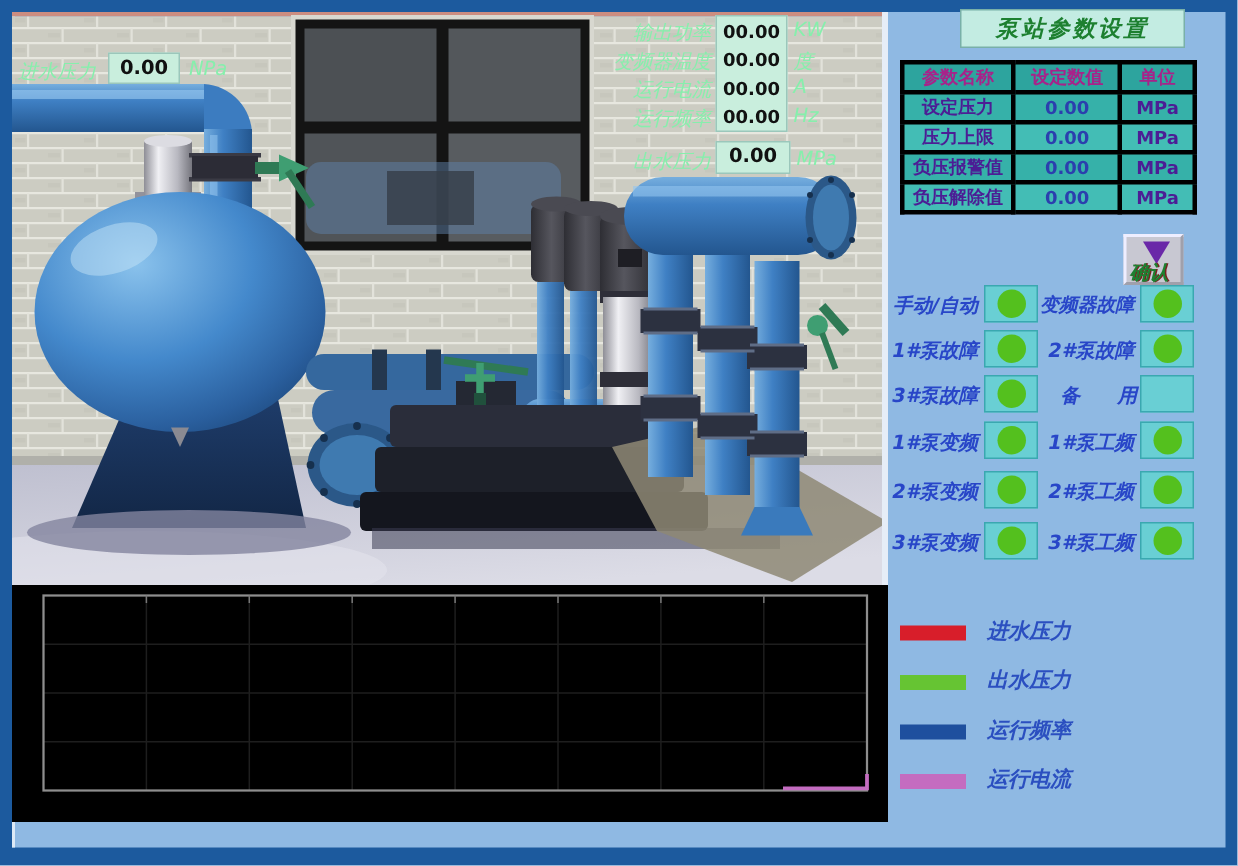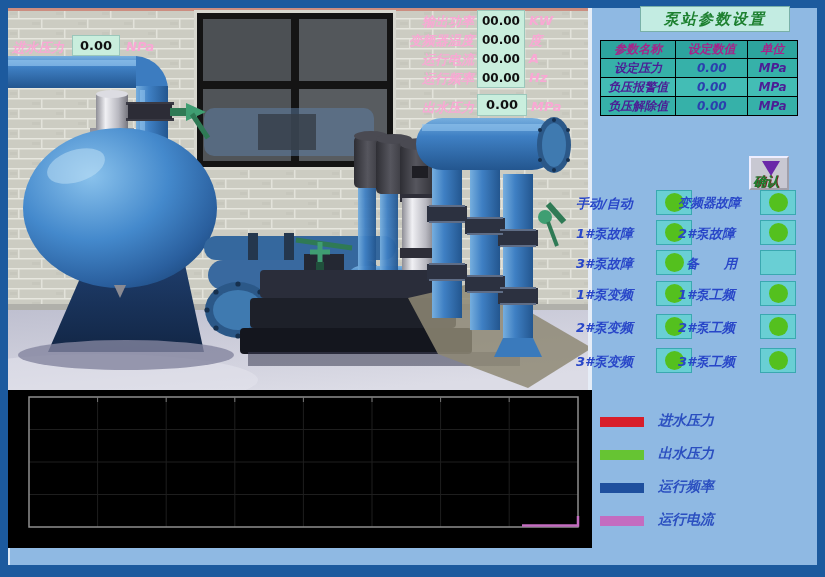--- a/index.html
+++ b/index.html
@@ -11,55 +11,55 @@
 
   
   .report-btn { left:16px; top:6px; width:114px; height:30px; background:#c9eedd;
     border:1px solid #6fa39b; box-shadow:1px 1px 0 #5d8f88; display:flex; align-items:center;
     padding:0 3px 0 6px; gap:4px; cursor:pointer; }
   .report-btn .txt { color:#1d7a2e; font-weight:bold; font-style:italic; font-size:15px; letter-spacing:1px; white-space:nowrap; }
   .play-box { width:25px; height:23px; background:#c9c9e2; border:1px solid #8888a8; display:flex; align-items:center; justify-content:center; }
   .play-tri { width:0; height:0; border-left:12px solid #6a28a8; border-top:7px solid transparent; border-bottom:7px solid transparent; }
 
   
-  .lbl { color:#f9a8d4; font-weight:bold; font-style:italic; white-space:nowrap; }
+  .lbl { color:#86efac; font-weight:normal; font-style:italic; white-space:nowrap; }
   .valbox { background:#c9eedd; color:#111; font-weight:bold; text-align:center; border:1px solid #9bc7bb; }
   .inlet-lbl { left:12px; top:39px; font-size:13px; }
   .inlet-box { left:72px; top:35px; width:48px; height:21px; font-size:13px; line-height:19px; }
   .inlet-unit { left:126px; top:39px; font-size:13px; }
   .readout-strip { left:477px; top:10px; width:48px; height:78px; background:#c9eedd; border:1px solid #9bc7bb; }
   .ro-lbl { left:398px; width:76px; text-align:right; font-size:13px; }
   .ro-val { left:477px; width:48px; height:19px; text-align:center; font-size:12px; font-weight:bold; color:#111; line-height:19px; }
   .ro-unit { left:529px; font-size:13px; }
   .outlet-lbl { left:400px; top:99px; width:74px; text-align:right; font-size:13px; }
   .outlet-box { left:477px; top:94px; width:50px; height:22px; font-size:13px; line-height:20px; }
   .outlet-unit { left:531px; top:99px; font-size:13px; }
 
   
   .panel-title { left:640px; top:6px; width:150px; height:26px; background:#c3ece2; border:1px solid #79b0a8;
     color:#1d8030; font-weight:bold; font-style:italic; font-size:15px; letter-spacing:2px;
     display:flex; align-items:center; justify-content:center; }
   .ptable { left:600px; top:40px; width:198px; border-collapse:collapse; }
-  .ptable th, .ptable td { border:1px solid #000000; font-style:italic; font-weight:bold; text-align:center; padding:0; }
+  .ptable th, .ptable td { border:3px solid #000000; font-weight:bold; text-align:center; padding:0; }
   .ptable th { height:18px; background:#2da49e; color:#a8228a; font-size:12px; }
   .ptable td { height:19px; font-size:12px; }
   .ptable tr:nth-child(odd) td { background:#43bdb5; }
   .ptable tr:nth-child(even) td { background:#36b1a9; }
   .ptable .c-name, .ptable .c-unit { color:#4c1d95; }
   .ptable .c-val { color:#2b3fae; }
   .ptable col.w1{width:76px} .ptable col.w2{width:72px} .ptable col.w3{width:50px}
   .confirm-btn { left:749px; top:156px; width:40px; height:34px; background:#c8c8d2; border:2px outset #eef;
     cursor:pointer; }
   .confirm-tri { position:absolute; left:11px; top:3px; width:0; height:0;
     border-top:15px solid #6a28a8; border-left:9px solid transparent; border-right:9px solid transparent; }
   .confirm-txt { position:absolute; left:2px; top:15px; color:#1d8030; font-weight:bold; font-size:13px; font-style:italic;
     text-shadow:1px 0 0 #7a2020; white-space:nowrap; }
 
   
-  .ind-label { position:absolute; color:#2846c8; font-weight:bold; font-style:italic; font-size:13px; white-space:nowrap; }
+  .ind-label { position:absolute; color:#2846c8; font-weight:bold; font-style:italic; font-size:13px; text-align:right; white-space:nowrap; }
   .ind-box { position:absolute; width:36px; height:25px; background:#69cfd4; border:1px solid #3aa8b0; display:flex; align-items:center; justify-content:center; }
   .lamp { width:19px; height:19px; border-radius:50%; }
 
   
   .leg-bar { position:absolute; left:600px; width:44px; height:10px; }
   .leg-lbl { position:absolute; left:658px; color:#2b4fc0; font-weight:bold; font-style:italic; font-size:14px; }
 
   
   .chart { left:8px; top:390px; width:584px; height:158px; background:#000; }
 </style>
@@ -292,20 +292,25 @@
     <th>参数名称</th>
     <th>设定数值</th>
     <th>单位</th>
   </tr>
   <tr>
     <td class="c-name">设定压力</td>
     <td class="c-val">0.00</td>
     <td class="c-unit">MPa</td>
   </tr>
   <tr>
+    <td class="c-name">压力上限</td>
+    <td class="c-val">0.00</td>
+    <td class="c-unit">MPa</td>
+  </tr>
+  <tr>
     <td class="c-name">负压报警值</td>
     <td class="c-val">0.00</td>
     <td class="c-unit">MPa</td>
   </tr>
   <tr>
     <td class="c-name">负压解除值</td>
     <td class="c-val">0.00</td>
     <td class="c-unit">MPa</td>
   </tr>
 </tbody>

